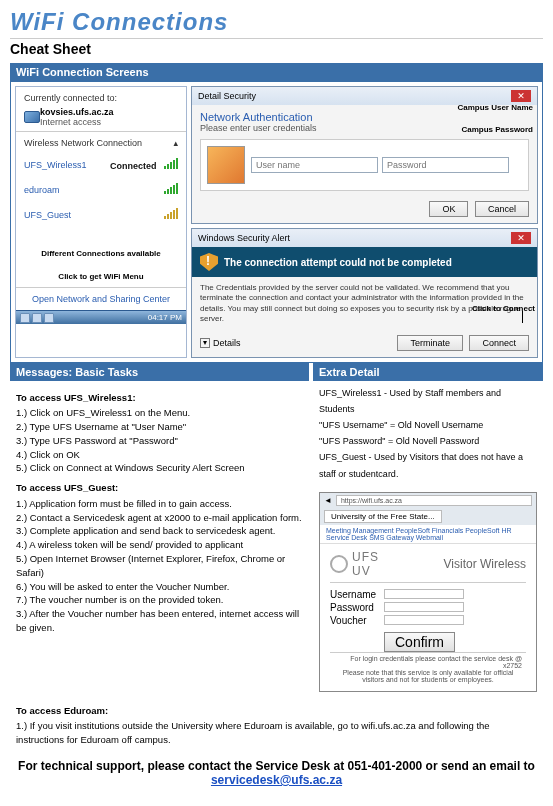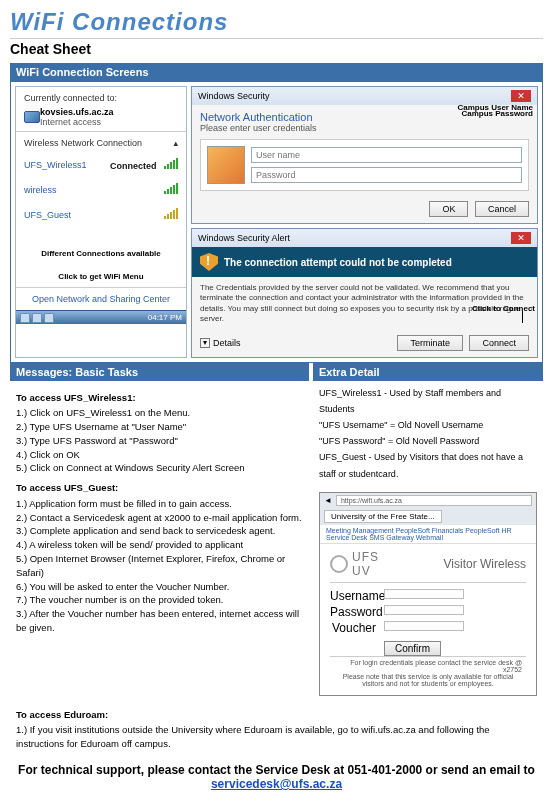--- a/index.html
+++ b/index.html
@@ -29,21 +29,21 @@
   .tb-ico{width:10px;height:10px;background:#c8daf0;border:1px solid #6a8fb8;border-radius:1px;}
 
   .right-col { flex:1; display:flex; flex-direction:column; gap:4px;}
   .win { border:1px solid #7a93b0; background:#f4f4f4; font-size:9px;}
   .win-title { background:linear-gradient(#e9eff7,#d6e2f0); padding:3px 6px; display:flex; justify-content:space-between; align-items:center;}
   .win-x { width:20px;height:12px;background:#c33; color:#fff; text-align:center; line-height:12px; font-size:9px;}
   .auth-body { padding:6px 8px; position:relative;}
   .netauth { color:#2a5db0; font-size:11px;}
   .creds-row { display:flex; gap:6px; margin-top:6px; align-items:center; border:1px solid #ccc; padding:6px; background:#fff;}
   .avatar { width:38px;height:38px; background:linear-gradient(135deg,#f7b55a,#e07830); border:1px solid #999;}
-  .cred-inputs { flex:1; display:flex; flex-direction:column; gap:4px;}
+  .cred-inputs { flex:1; display:flex; flex-direction:row; gap:4px;}
   .inp { border:1px solid #9ab; padding:2px 4px; color:#666; background:#fff; height:16px; font-size:9px;}
   .btn-row { text-align:right; padding:4px 8px 6px 8px;}
   .btn { display:inline-block; background:linear-gradient(#f9f9f9,#e4e4e4); border:1px solid #888; padding:2px 12px; font-size:9px; margin-left:4px;}
   .callout { position:absolute; font-size:8px; font-weight:bold; color:#000;}
 
   .alert-bar { background:#0f4d6e; color:#fff; padding:6px 8px; display:flex; align-items:center; gap:6px; font-weight:bold; font-size:10px;}
   .shield { width:18px;height:18px; background:#e8a02f; clip-path: polygon(50% 0,100% 20%,100% 60%,50% 100%,0 60%,0 20%); position:relative;}
   .shield::after{content:"!";position:absolute;left:6px;top:1px;color:#fff;font-size:12px;font-weight:bold;}
   .alert-text { padding:6px 8px; font-size:8px; line-height:1.3; color:#333;}
   .alert-foot { display:flex; justify-content:space-between; align-items:center; padding:4px 8px 6px 8px;}
@@ -62,25 +62,25 @@
   .browser { border:1px solid #888; margin:6px; font-size:8px;}
   .brow-tabs{background:#e3e9ef;padding:2px 4px;display:flex;gap:4px;align-items:center;}
   .brow-tab{background:#fff;border:1px solid #bbb;padding:1px 6px;font-size:8px;}
   .addr{flex:1;background:#fff;border:1px solid #bbb;padding:1px 4px;font-size:7px;color:#555;}
   .brow-links{padding:2px 6px;font-size:7px;color:#2a5db0;border-bottom:1px solid #ddd;}
   .brow-page{padding:6px 10px;min-height:110px;background:#fff;}
   .uv-hdr{display:flex;align-items:center;justify-content:space-between;border-bottom:1px solid #ccc;padding-bottom:4px;}
   .uv-logo{display:flex;align-items:center;gap:4px;color:#777;font-size:12px;letter-spacing:1px;}
   .uv-ring{width:18px;height:18px;border:2px solid #aaa;border-radius:50%;}
   .vw-title{color:#666;font-size:12px;}
-  .form-tbl{margin:6px 0;font-size:12px;text-align:center;}
+  .form-tbl{margin:6px 0;font-size:10px;}
   .form-tbl .row{display:flex;gap:6px;margin:2px 0;}
   .form-tbl .lbl{width:48px;}
   .form-tbl .fld{width:80px;height:10px;border:1px solid #bbb;}
-  .confirm-btn{display:inline-block;background:linear-gradient(#f9f9f9,#e0e0e0);border:1px solid #888;padding:1px 10px;font-size:10px;margin-left:54px;}
+  .confirm-btn{display:inline-block;background:linear-gradient(#f9f9f9,#e0e0e0);border:1px solid #888;padding:1px 10px;font-size:14px;margin-left:54px;}
   .brow-foot{font-size:7px;color:#555;text-align:right;border-top:1px solid #ccc;padding:2px 4px;}
   .brow-foot .ctr{text-align:center;display:block;}
 
   .footer { text-align:center; font-size:12px; font-weight:bold; margin-top:8px;}
   .footer a{ color:#1a4fc2; text-decoration:underline; font-weight:bold;}
 </style>
 </head>
 <body>
 
 <div class="main-title">WiFi Connections</div>
@@ -104,21 +104,21 @@
       <span>Wireless Network Connection</span>
       <span>▴</span>
     </div>
     <div class="net-list">
       <div class="net-item">
         <span class="net-name">UFS_Wireless1</span>
         <span><span class="net-status">Connected</span>
           <span class="sig"><span class="b1"></span><span class="b2"></span><span class="b3"></span><span class="b4"></span><span class="b5"></span></span></span>
       </div>
       <div class="net-item">
-        <span class="net-name">wireless</span>
+        <span class="net-name">eduroam</span>
         <span class="sig"><span class="b1"></span><span class="b2"></span><span class="b3"></span><span class="b4"></span><span class="b5"></span></span>
       </div>
       <div class="net-item">
         <span class="net-name">UFS_Guest</span>
         <span class="sig y"><span class="b1"></span><span class="b2"></span><span class="b3"></span><span class="b4"></span><span class="b5"></span></span>
       </div>
     </div>
     <div class="caption-box">Different Connections available</div>
     <div class="caption-box" style="margin-top:14px">Click to get WiFi Menu</div>
     <div class="open-link">Open Network and Sharing Center</div>
@@ -129,35 +129,35 @@
           <span class="tb-ico"></span>
         </span>
       <span>04:17 PM</span>
     </div>
   </div>
 
   <div class="right-col">
 
     <div class="win" style="position:relative">
       <div class="win-title">
-        <span>Windows Security</span>
+        <span>Detail Security</span>
         <span class="win-x">✕</span>
       </div>
       <div class="auth-body">
         <div class="netauth">Network Authentication</div>
         <div style="color:#555">Please enter user credentials</div>
         <div class="creds-row">
           <div class="avatar"></div>
           <div class="cred-inputs">
             <input class="inp" placeholder="User name" style="">
             <input class="inp" placeholder="Password" style="">
           </div>
         </div>
         <div class="callout" style="top:-2px;right:4px;">Campus User Name</div>
-        <div class="callout" style="top:4px;right:4px;">Campus Password</div>
+        <div class="callout" style="top:20px;right:4px;">Campus Password</div>
       </div>
       <div class="btn-row">
         <span class="btn">OK</span>
         <span class="btn">Cancel</span>
       </div>
     </div>
 
     <div class="win" style="position:relative">
       <div class="win-title">
         <span>Windows Security Alert</span>

